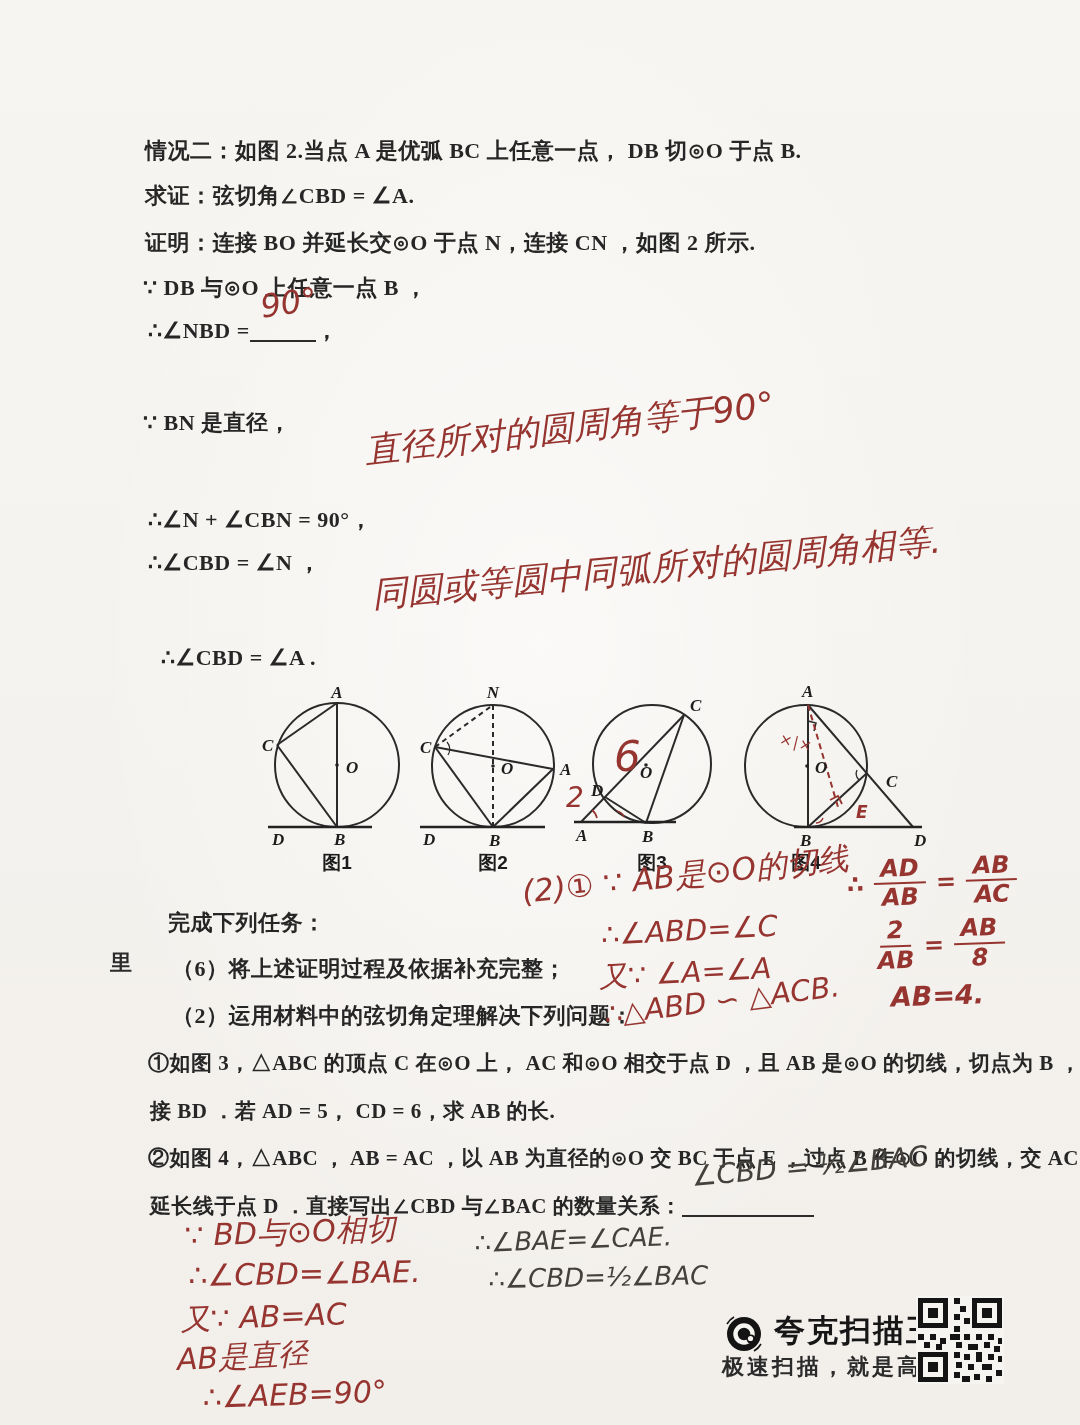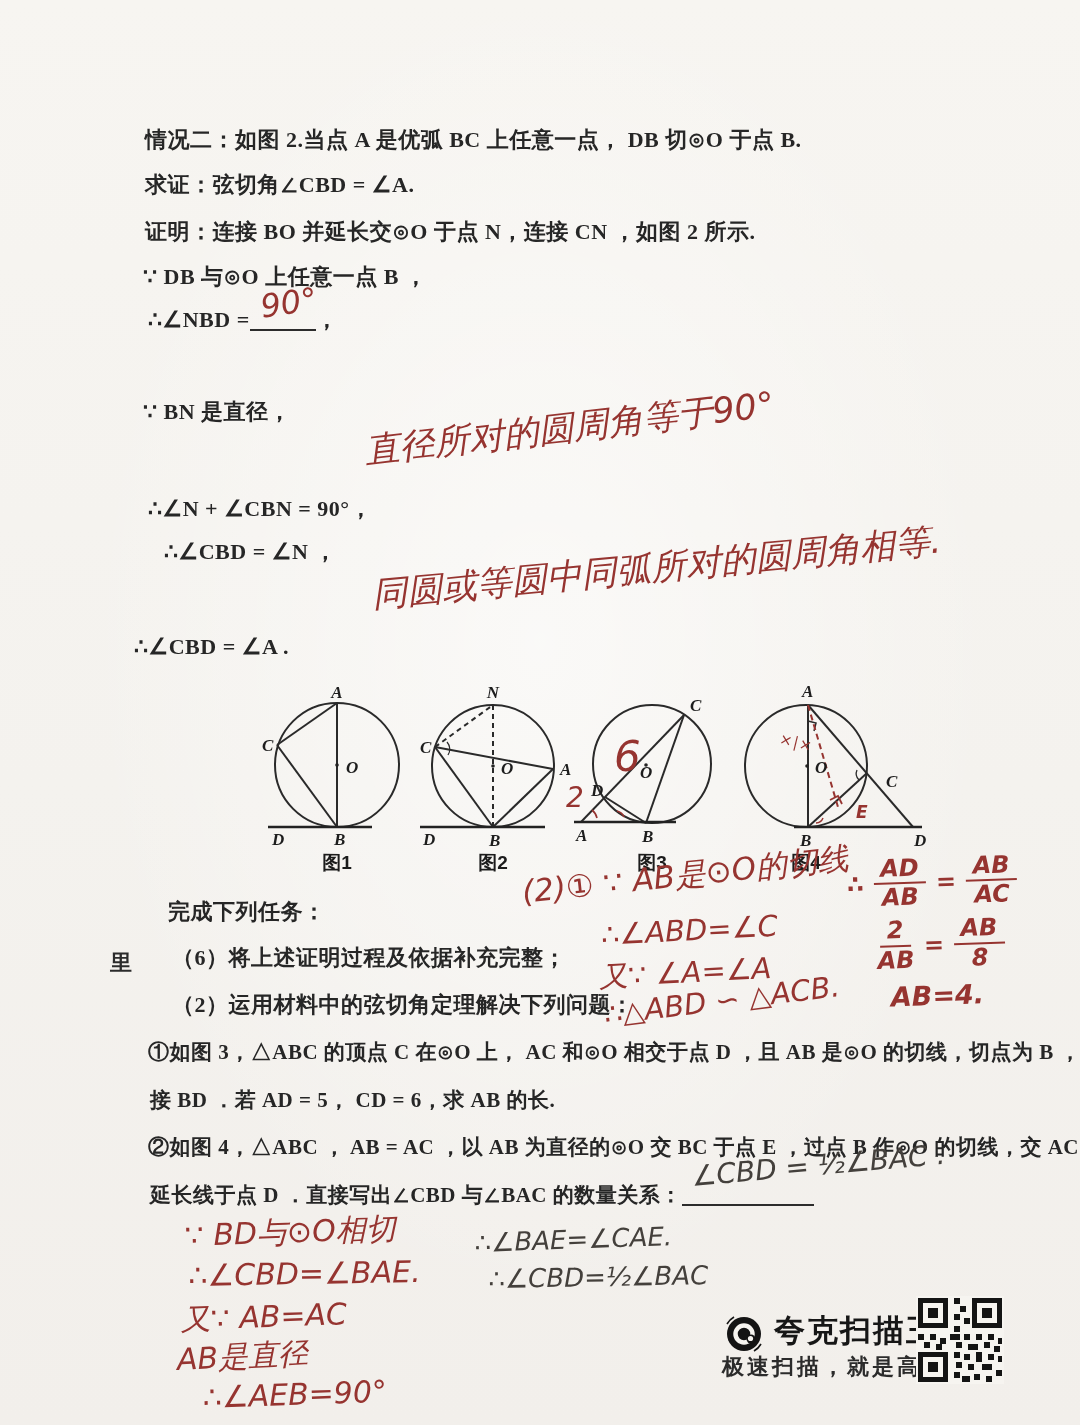--- a/index.html
+++ b/index.html
@@ -7,21 +7,21 @@
     position:relative;width:1080px;height:1425px;margin:0 auto;
     background:
       radial-gradient(ellipse at 50% 45%, rgba(255,255,255,.55) 0%, rgba(255,255,255,0) 60%),
       linear-gradient(180deg,#f7f5f1 0%,#f4f2ee 55%,#f2efeb 100%);
     overflow:hidden;
     font-family:"Liberation Sans",sans-serif;
   }
   .pline{
     position:absolute;white-space:nowrap;color:#262626;
     font-size:22px;letter-spacing:.5px;
-    font-family:"Liberation Serif",serif;font-weight:600;
+    font-family:"Liberation Serif",serif;font-weight:600;margin-top:11px;
   }
   .pline-sm{font-size:21px;font-weight:600;}
   .blank{display:inline-block;border-bottom:2.2px solid #2c2c2c;height:20px;vertical-align:-4px;}
   .hand{position:absolute;white-space:nowrap;font-style:italic;transform-origin:left top;
         font-family:"DejaVu Sans",sans-serif;}
   .hand-red{color:#963430;}
   .hand-dark{color:#44403c;}
   .fracwork{position:absolute;color:#963430;font-style:italic;transform-origin:left top;
             font-family:"DejaVu Sans",sans-serif;}
   .frow{display:flex;align-items:center;gap:10px;margin-bottom:8px;font-size:24px;font-weight:bold;}
@@ -54,25 +54,25 @@
   <div class="pline" style="left:143px;top:262px">∵ DB 与⊙O 上任意一点 B ，</div>
 
   <div class="pline" style="left:148px;top:305px"><span>∴∠NBD =</span><span class="blank" style="width:66px"></span><span>，</span></div>
   <div class="hand hand-red" style="left:258px;top:288px;font-size:32px;transform:rotate(-8deg)">90°</div>
 
   <div class="pline" style="left:143px;top:397px">∵ BN 是直径，</div>
 
   <div class="hand hand-red" style="left:362px;top:428px;font-size:35px;transform:rotate(-6.5deg)">直径所对的圆周角等于90°</div>
 
   <div class="pline" style="left:148px;top:494px">∴∠N + ∠CBN = 90°，</div>
-  <div class="pline" style="left:164px;top:537px">∴∠CBD = ∠N ，</div>
+  <div class="pline" style="left:148px;top:537px">∴∠CBD = ∠N ，</div>
 
   <div class="hand hand-red" style="left:370px;top:572px;font-size:35px;transform:rotate(-5.5deg)">同圆或等圆中同弧所对的圆周角相等.</div>
 
-  <div class="pline" style="left:134px;top:634px">∴∠CBD = ∠A .</div>
+  <div class="pline" style="left:161px;top:634px">∴∠CBD = ∠A .</div>
 
   <div class="fig" style="left:250px;top:683px">
     <svg width="175" height="195" viewBox="0 0 175 195">
       <circle class="figline" cx="87" cy="82" r="62"></circle>
       <line class="figline" x1="87" y1="20" x2="87" y2="144"></line>
       <line class="figline" x1="27" y1="62" x2="87" y2="20"></line>
       <line class="figline" x1="27" y1="62" x2="87" y2="144"></line>
       <line class="figline-thick" x1="18" y1="144" x2="122" y2="144"></line>
       <circle cx="87" cy="82" r="1.8" fill="#222"></circle>
       <text class="figlabel" x="87" y="15" text-anchor="middle">A</text>

